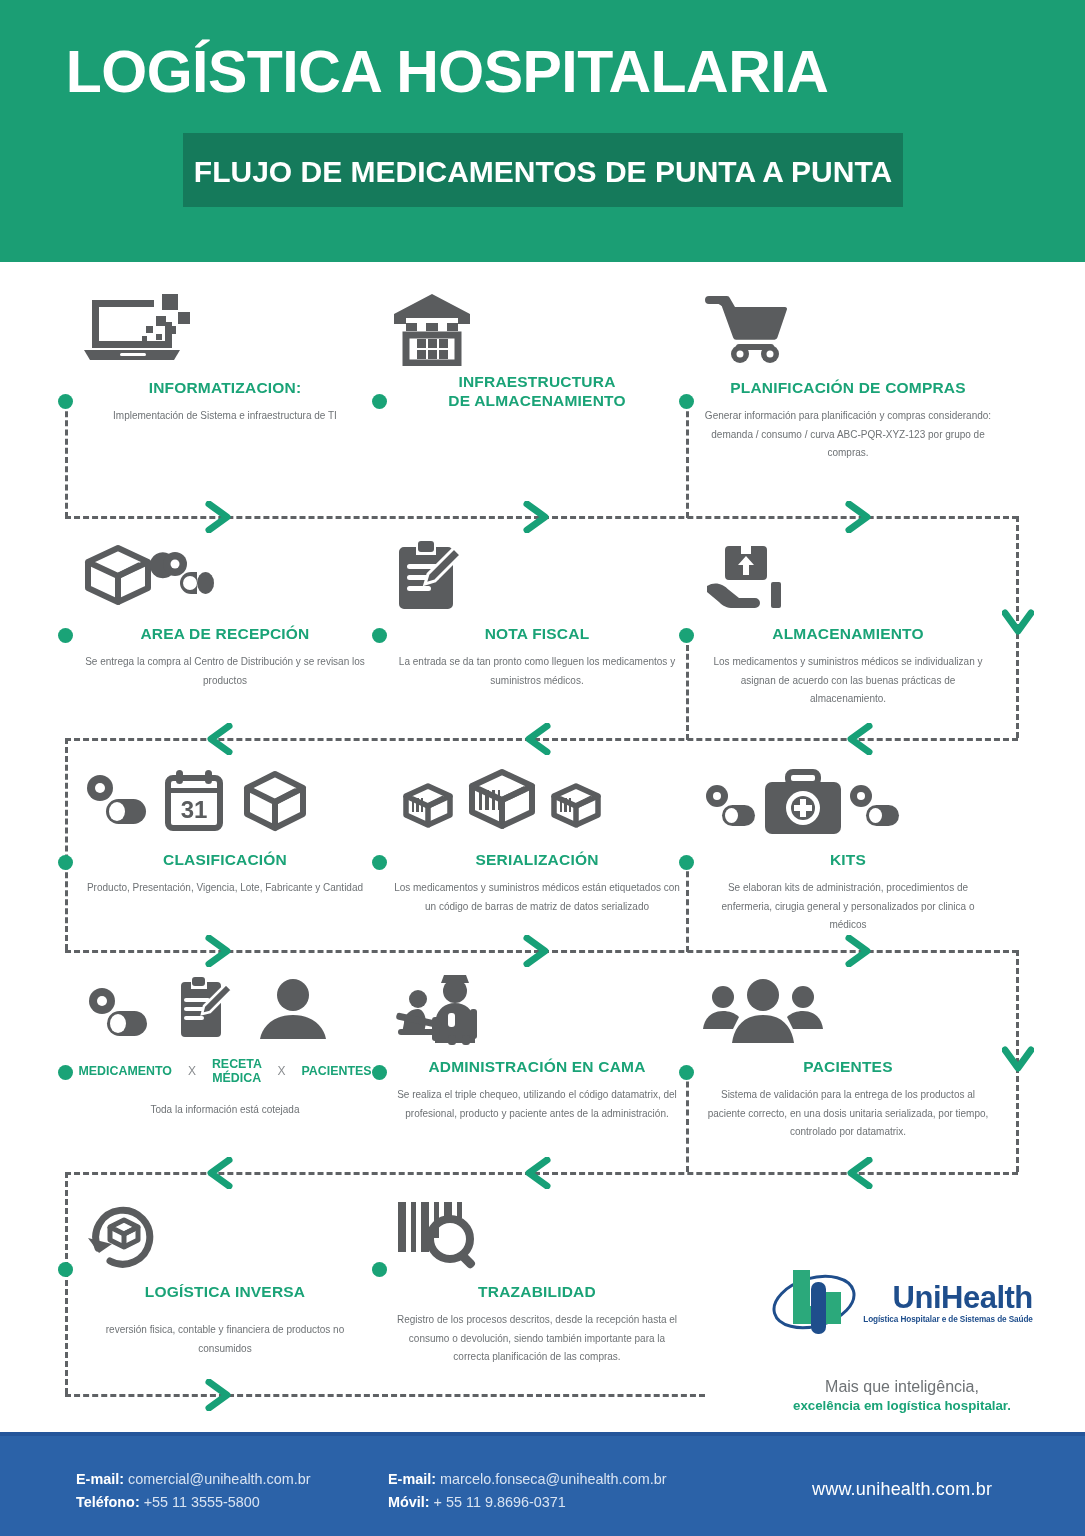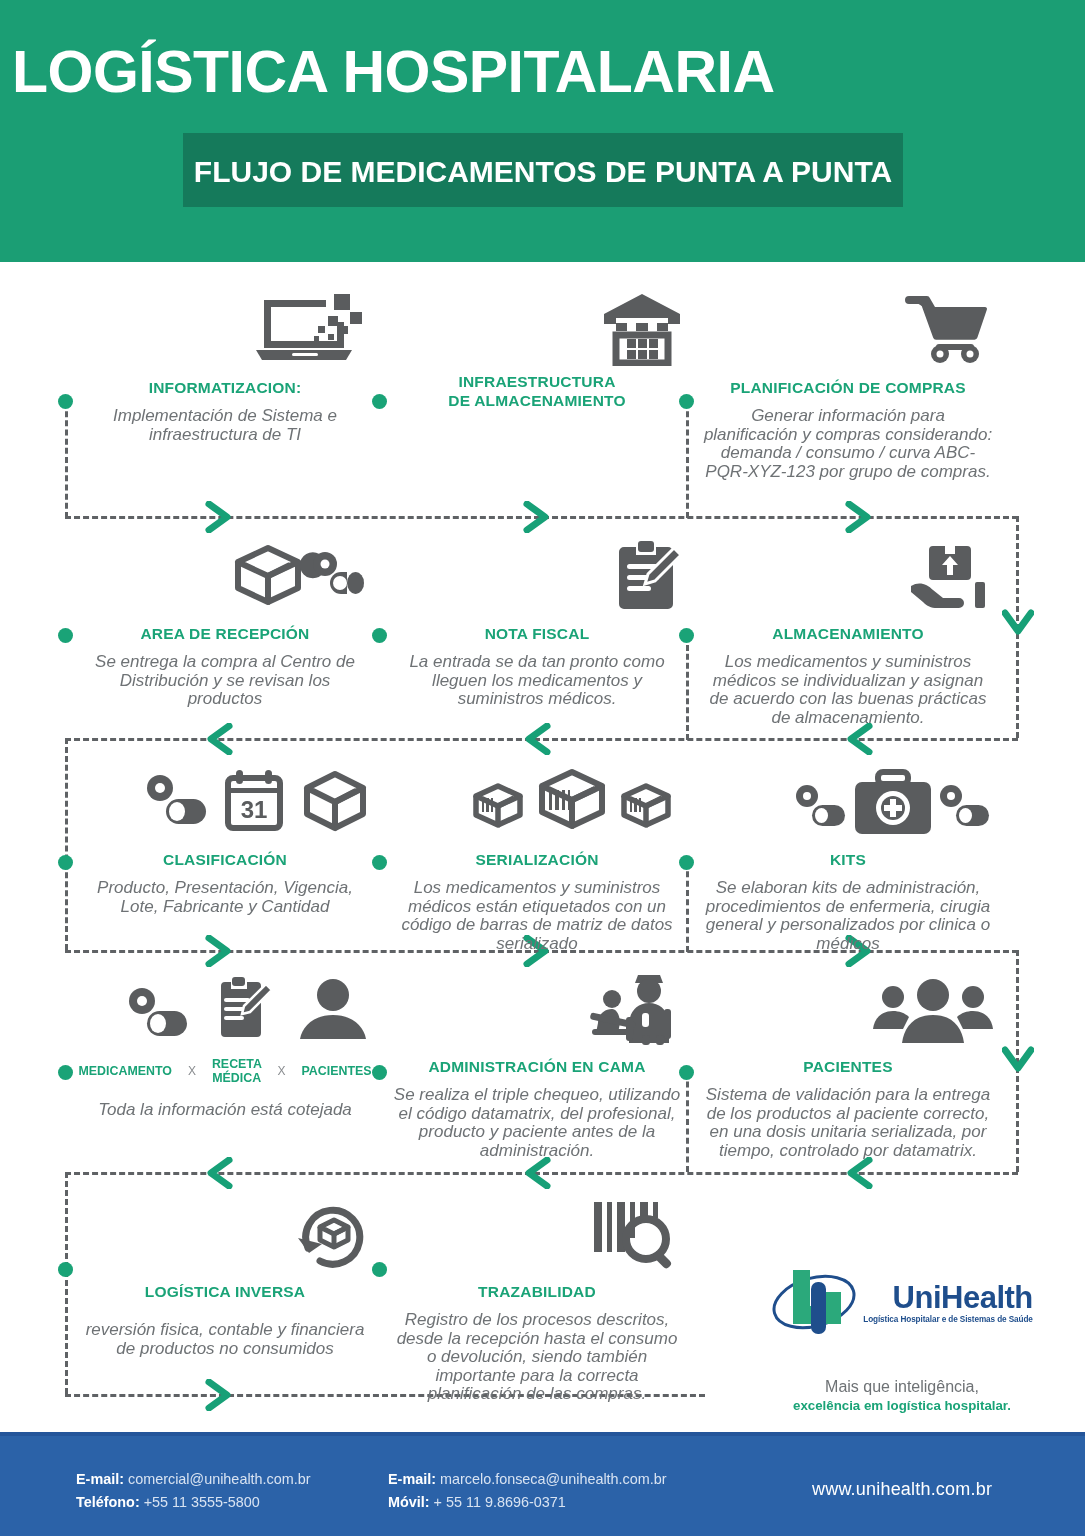--- a/index.html
+++ b/index.html
@@ -11,53 +11,52 @@
     overflow: hidden;
   }
   #page { position: relative; width: 1085px; height: 1536px; background:#fff; }
 
   
   .header {
     position: absolute; left: 0; top: 0; width: 1085px; height: 262px;
     background: #1B9E74;
   }
   .header-title {
-    position: absolute; left: 12px; top: 38px; width: 894px;
-    color: #ffffff;
+    position: absolute; left: 0; top: 38px; width: 894px;
+    text-align: center; color: #ffffff;
     font-size: 59px; font-weight: bold; letter-spacing: -0.5px;
     font-family: "Liberation Sans", sans-serif;
   }
   .header-sub-band {
     position: absolute; left: 183px; top: 133px; width: 720px; height: 74px;
     background: #157A5B;
   }
   .header-sub {
     position: absolute; left: 0; top: 22px; width: 720px;
     text-align: center; color: #ffffff;
     font-size: 30px; font-weight: bold; letter-spacing: 0px;
   }
 
   
   .board { position: absolute; left: 0; top: 262px; width: 965px; height: 1170px; }
 
   .cell { position: absolute; text-align: center; }
   .cell .icon-row {
-    display: flex; align-items: flex-end; justify-content: flex-end;
+    display: flex; align-items: flex-end; justify-content: flex-start;
     gap: 14px; height: 78px;
   }
   .cell .icon-row svg { display:block; }
   .cell-title {
     color: #1AA377; font-weight: bold; font-size: 15.5px;
     letter-spacing: 0.2px; line-height: 19px; margin-top: 12px;
   }
   .cell-title.two-line { margin-top: 6px; }
   .cell-desc {
-    color: #6E7275; font-size: 17px; line-height: 18.5px;
+    color: #6E7275; font-size: 10px; line-height: 18.5px;
     margin-top: 10px;
-    font-style: italic;
   }
 
   
   .token-title { display:flex; align-items:center; justify-content:center; gap:16px;
                  margin-top: 12px; }
   .token-title .tok { color:#1AA377; font-weight:bold; font-size:12.4px; line-height:14px; }
   .token-title .tok.stacked { width: 62px; }
   .token-title .mul { color:#8A8D90; font-size:12px; font-weight:normal; }
 
   

